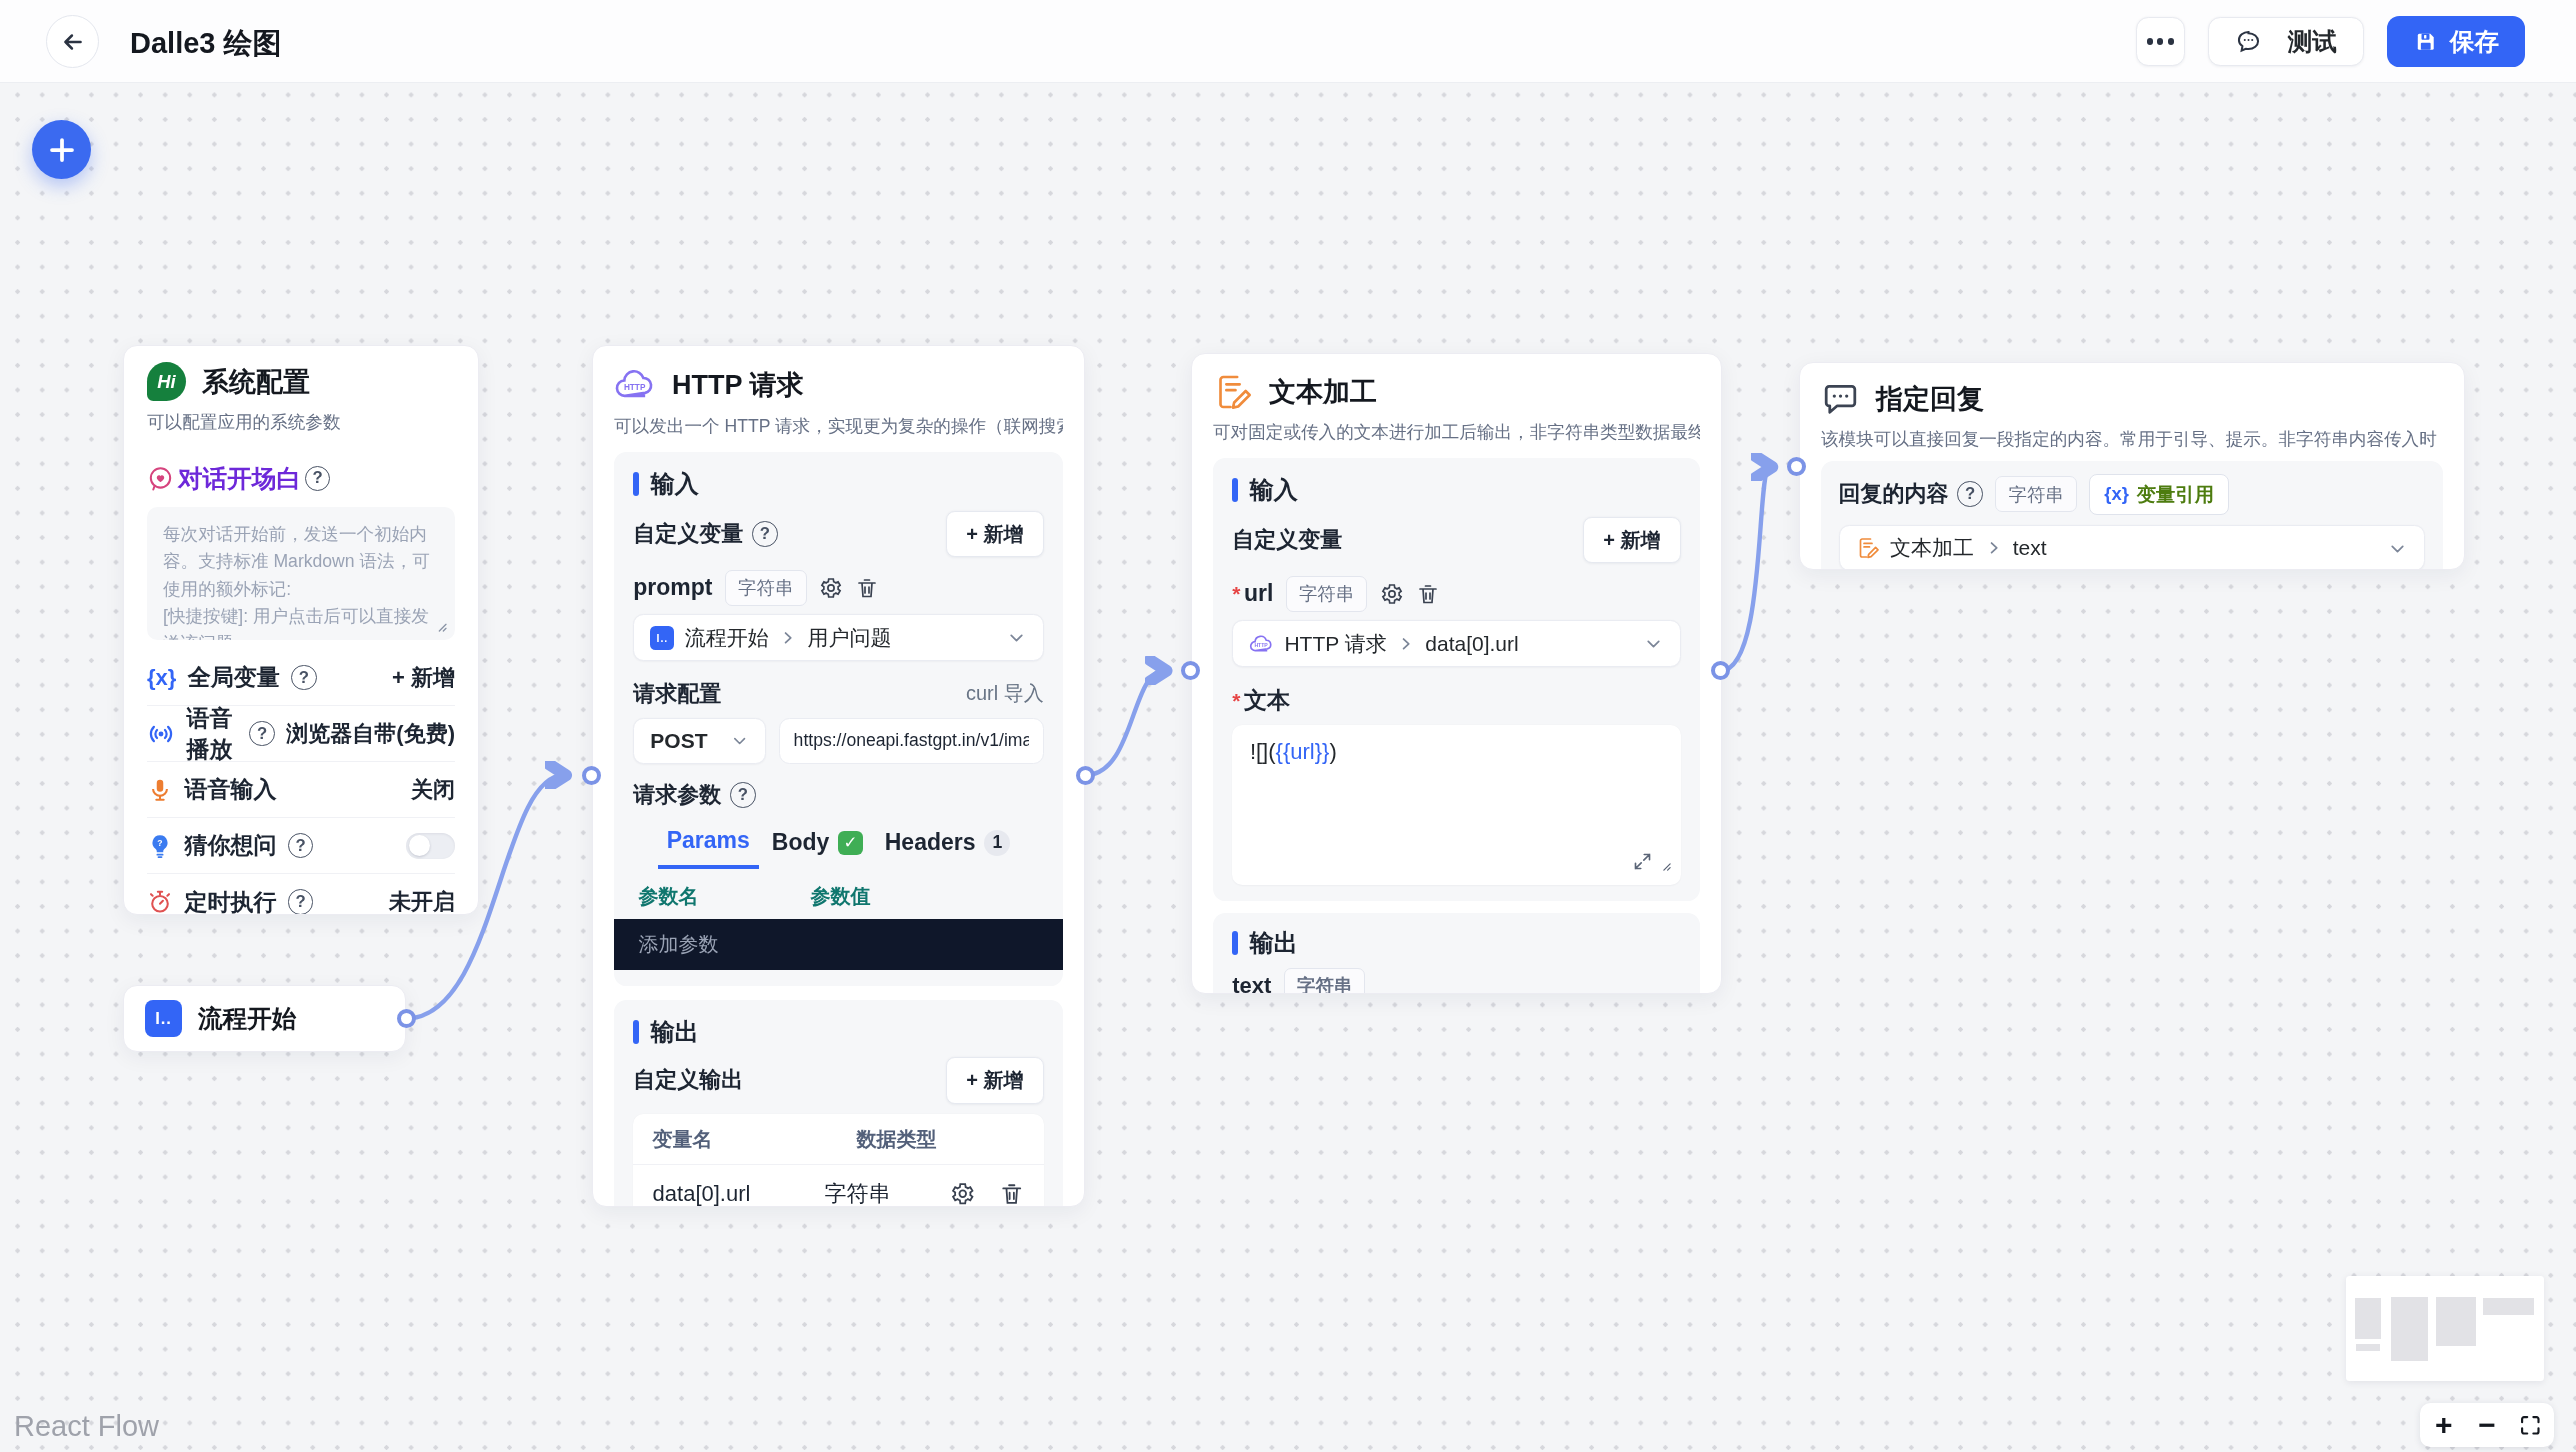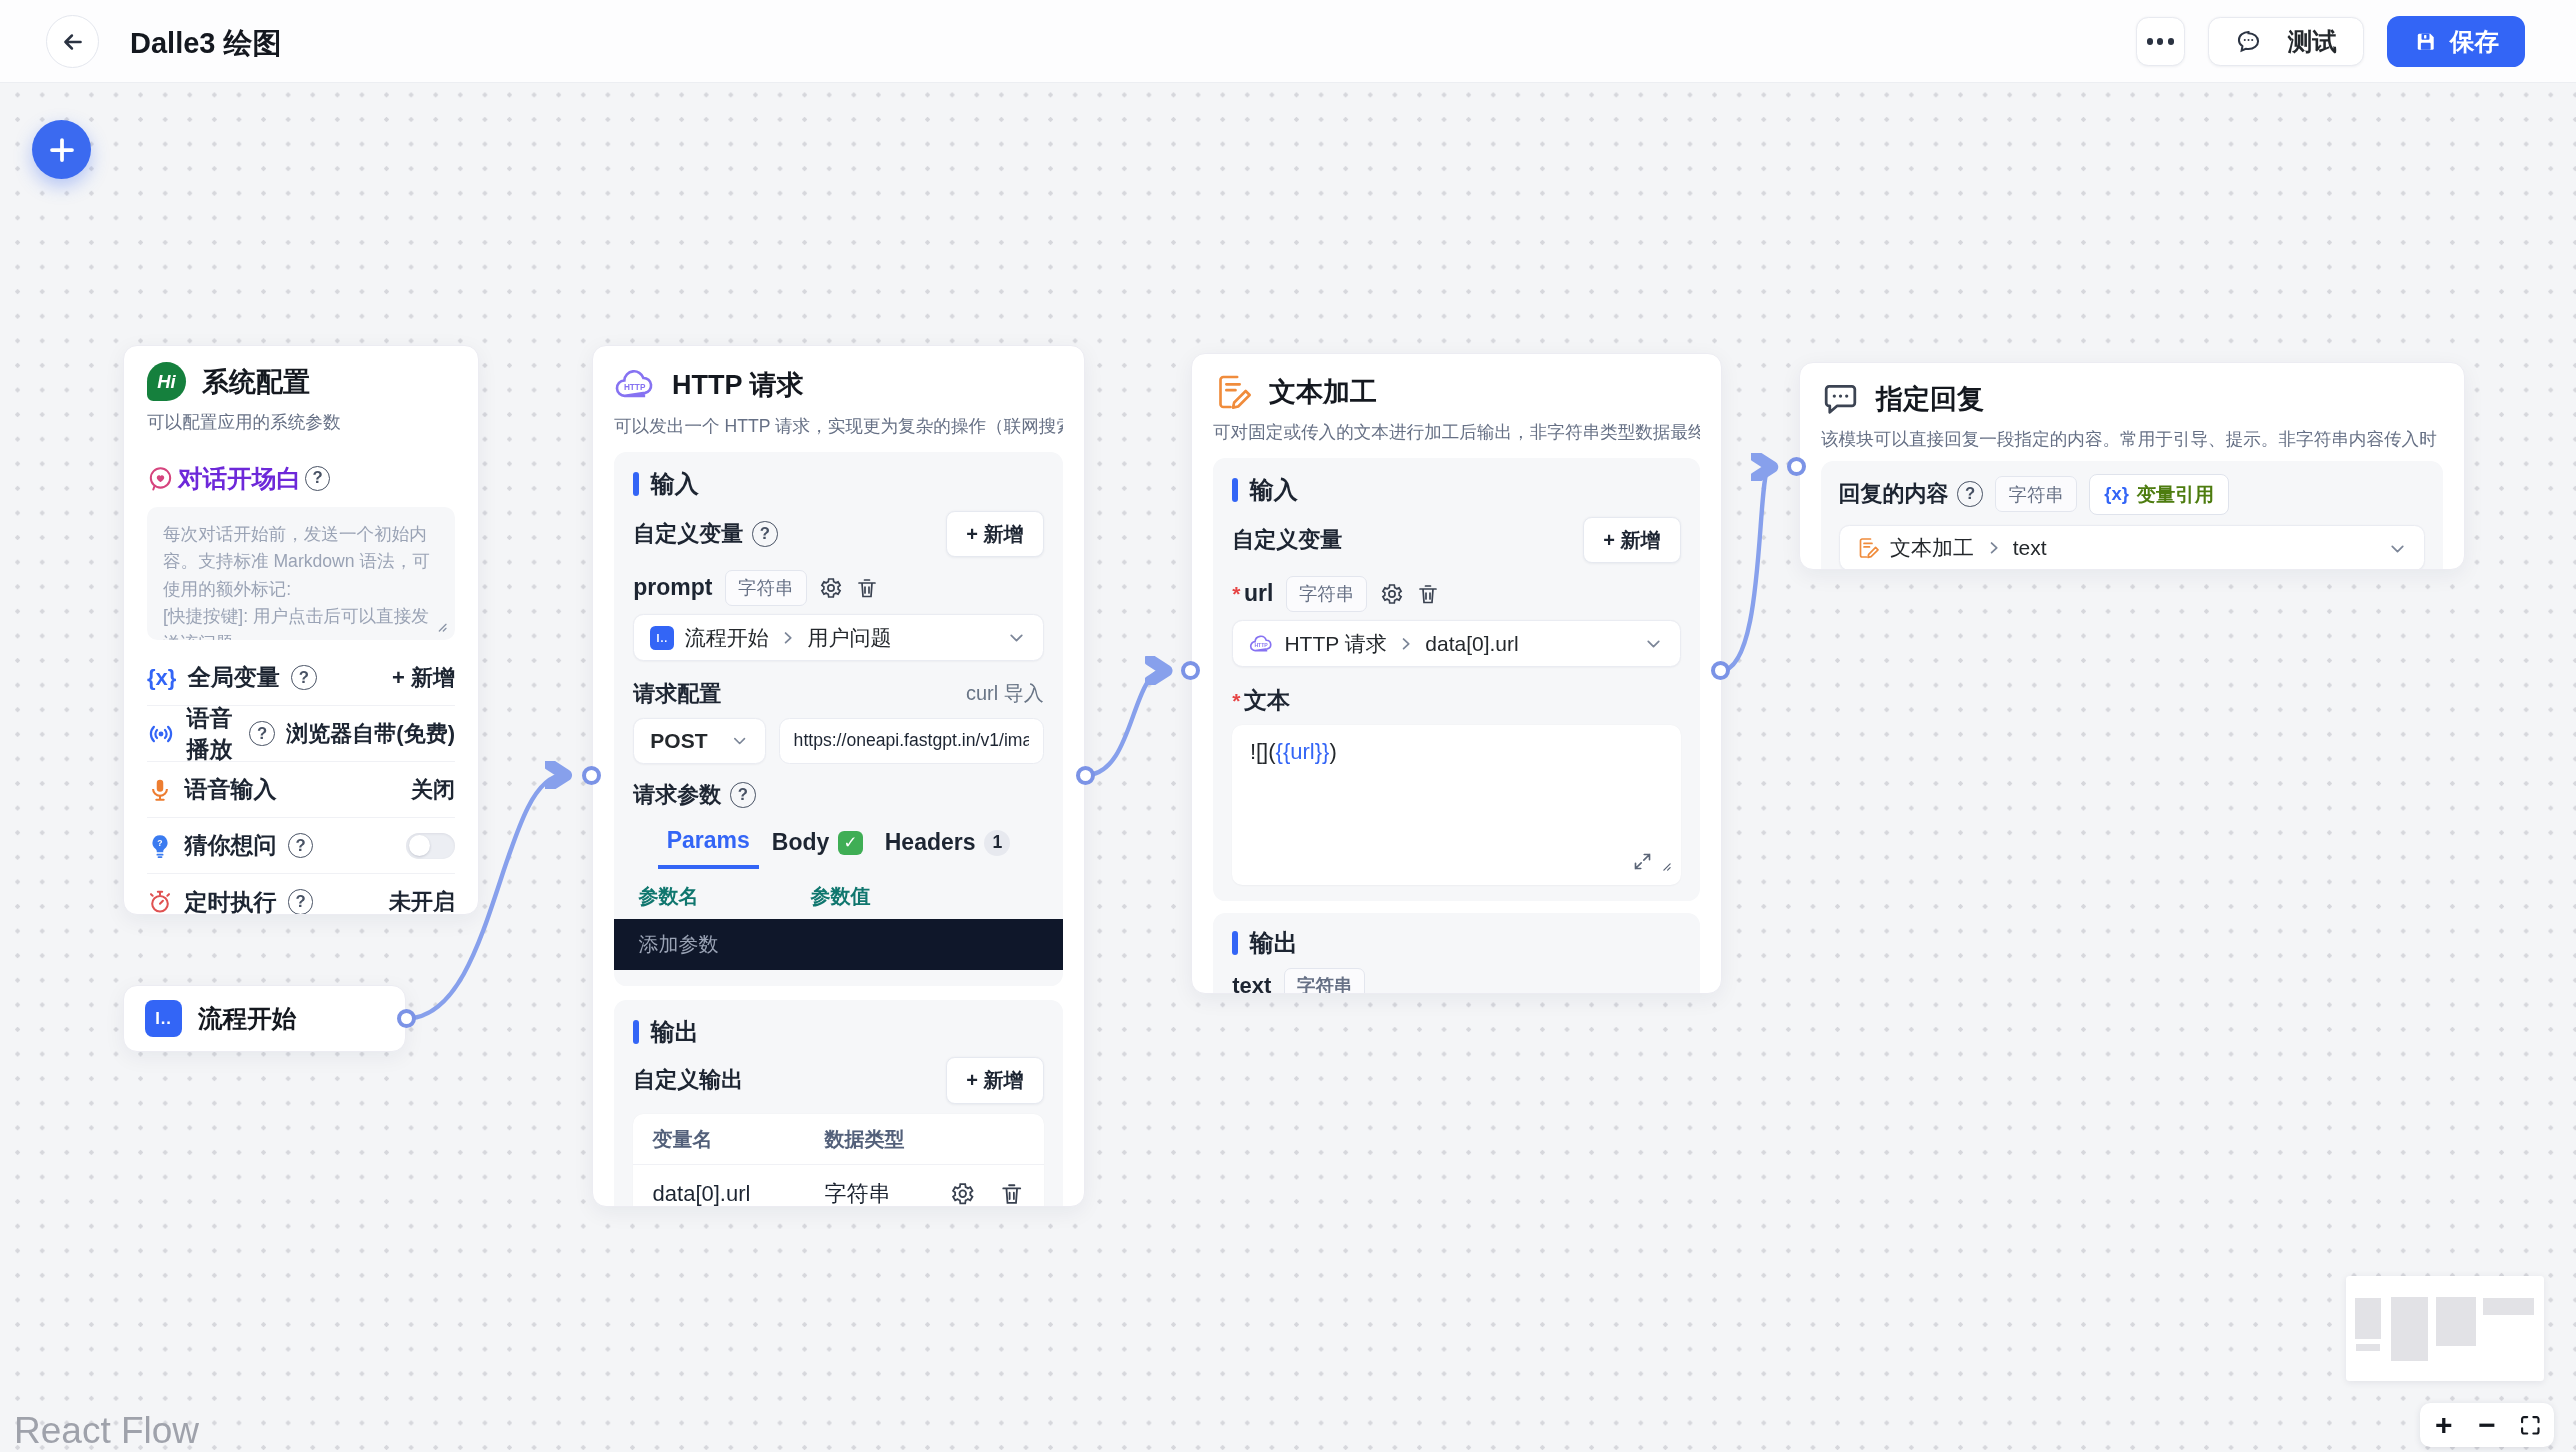--- a/index.html
+++ b/index.html
@@ -105,21 +105,21 @@
   .tab.active { color:#3365f6; font-weight:700; border-bottom:4.4px solid #3365f6; }
   .check { width:24.6px; height:24.6px; border-radius:6.1px; background:#3fae55; color:#fff; display:inline-flex;
     align-items:center; justify-content:center; font-size:16.7px; font-weight:700; }
   .check::before { content:"✓"; }
   .count-badge { width:26px; height:26px; border-radius:50%; background:#e7e9ef; color:#1d2532;
     display:inline-flex; align-items:center; justify-content:center; font-size:17.6px; font-weight:600; }
   .cols { display:flex; margin-top:5.3px; padding:8.8px 5.3px; font-size:20px; font-weight:600; color:#0f766e; }
   .cols span:first-child { width:172px; }
   .add-row { margin:0 -19.3px; background:#0f172a; padding:12.3px 24.6px; font-size:20px; color:#9aa3b5; cursor:text; }
   .wtable { background:#fff; border-radius:10.5px; margin-top:10.5px; overflow:hidden; box-shadow:0 0.9px 1.8px rgba(20,30,60,.04); }
-  .wtable .thead { display:flex; padding:11.4px 19.3px; font-size:20px; font-weight:600; color:#53607a; border-bottom:0.9px solid #f0f1f5; }
+  .wtable .thead { display:flex; padding:11.4px 19.3px; font-size:20px; font-weight:600; color:#53607a; border-bottom:0.9px solid #f0f1f5;gap:32px; }
   .wtable .trow  { display:flex; align-items:center; padding:14px 19.3px; font-size:22px; color:#1d2532; }
   .wtable .c1 { width:172px; }
   .wtable .acts { margin-left:auto; display:flex; gap:23px; }
 
   
   .n-text { left:1191px; top:353px; width:531px; height:641px; padding:17.6px 21px; }
   .text-ta { position:relative; margin-top:8.8px; background:#fff; border-radius:10.5px; height:160px;
     padding:14px 17.6px; font-size:22px; color:#24282c; box-shadow:0 0.9px 1.8px rgba(20,30,60,.04); cursor:text; }
   .text-ta .var { color:#3365f6; }
   .ta-icons { position:absolute; right:8.8px; bottom:7px; display:flex; align-items:flex-end; gap:3.5px; color:#5b6577; }
@@ -137,21 +137,21 @@
 
   
   .minimap { position:absolute; left:2346px; top:1276px; width:198px; height:105px; z-index:20;
     background:#fff; border-radius:3.5px; box-shadow:0 1.8px 7px rgba(20,30,60,.08); cursor:pointer; }
   .mm-node { position:absolute; background:#e2e2e6; }
   .controls { position:absolute; left:2420px; top:1403px; width:134px; height:44px; z-index:20;
     background:#fff; border-radius:10.5px; box-shadow:0 1.8px 7px rgba(20,30,60,.1);
     display:flex; align-items:center; justify-content:space-evenly; }
   .ctl { font-size:30px; font-weight:600; color:#14181f; line-height:1; background:none; border:none;
     display:flex; align-items:center; justify-content:center; width:39px; height:42px; cursor:pointer; }
-  .attribution { position:absolute; left:14px; top:1410px; z-index:20; font-size:37px; color:#9fa2ab; }
+  .attribution { position:absolute; left:14px; top:1410px; z-index:20; font-size:29px; color:#9fa2ab; }
 </style>
 </head>
 <body>
 
 <div class="stage">
   <div class="canvas">
 
     <svg class="edges" width="2576" height="1452" viewBox="0 0 2934 1654">
       <defs>
         <marker id="arr" viewBox="0 0 12 12" refX="8" refY="6" markerWidth="6.5" markerHeight="6.5" orient="auto">

